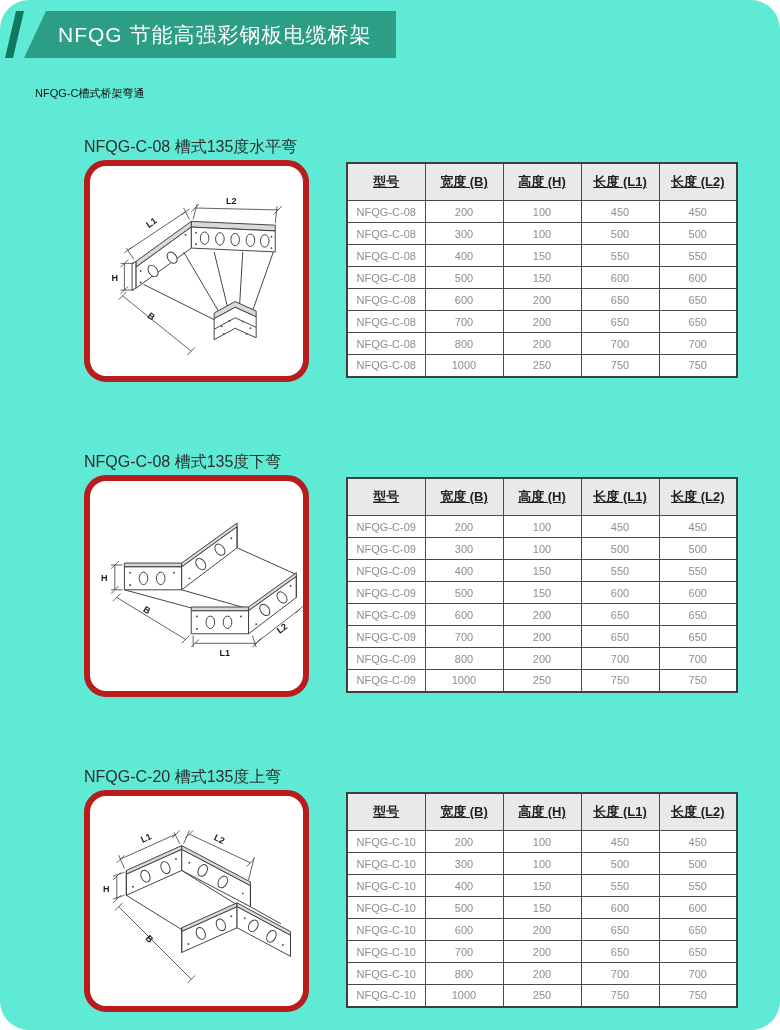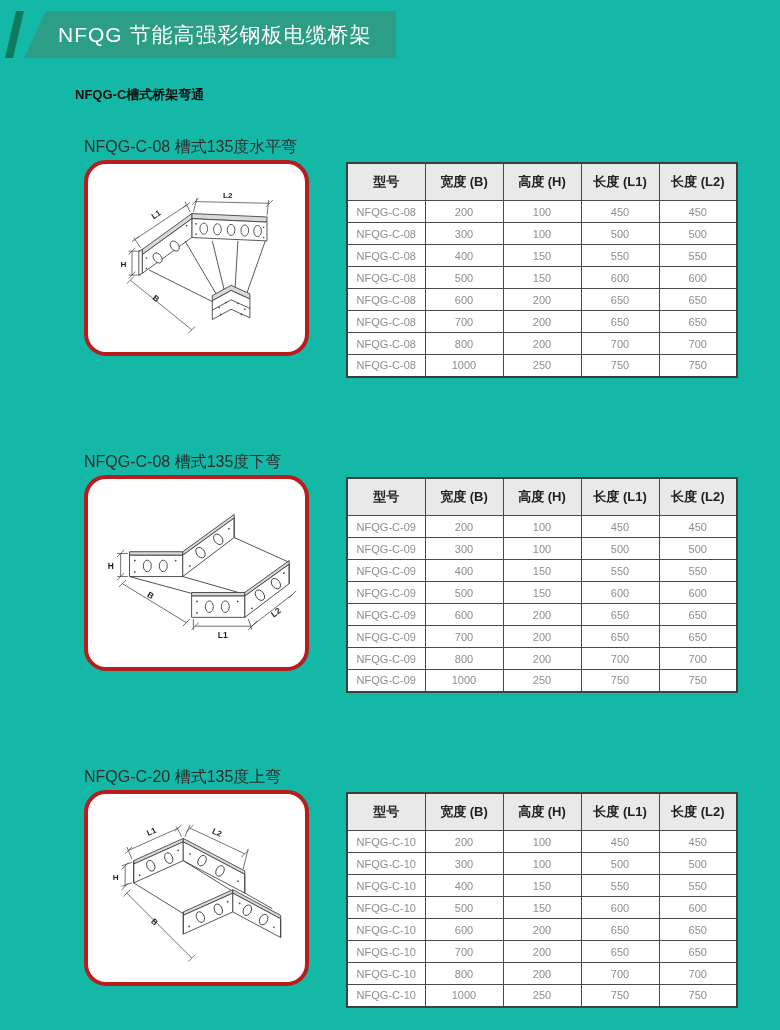--- a/index.html
+++ b/index.html
@@ -1,46 +1,46 @@
 <!DOCTYPE html>
 <html><head>
 <meta charset="utf-8">
 <style>
   * { margin:0; padding:0; box-sizing:border-box; }
   html,body { background:#fff; }
   .page {
-    position:relative; width:780px; height:1030px; background:#14b8a6;
-    font-family:"Liberation Sans", sans-serif; overflow:hidden;
+    position:relative; width:780px; height:1030px; background:#5eead4;
+    font-family:"Liberation Sans", sans-serif; overflow:hidden;border-radius:29px;
   }
   .banner-svg { position:absolute; left:0; top:0; }
   .banner-title-text { font-family:"Liberation Sans", sans-serif; font-size:21px; letter-spacing:1px; }
   .page-title {
     position:absolute; left:35px; top:86px;
-    font-size:13px; font-weight:bold; color:#101010;margin-left:40px;
+    font-size:11px; font-weight:normal; color:#101010;
   }
   .product { position:absolute; left:0; width:780px; height:300px; }
   .product-label {
     position:absolute; left:84px; top:0;
     font-size:16px; color:#2e2e2e;
   }
   .drawing-box {
-    position:absolute; left:84px; top:23px; width:225px; height:196px;
-    border:4px solid #b91c1c; border-radius:22px; background:#fff;
+    position:absolute; left:84px; top:23px; width:225px; height:222px;
+    border:6px solid #b91c1c; border-radius:22px; background:#fff;
   }
   .drawing-box svg { width:100%; height:100%; display:block; }
 
   table.spec {
     position:absolute; left:346px; top:25px; width:392px;
     border-collapse:collapse; table-layout:fixed;
     border:2px solid #3f3f3f;
   }
   table.spec th {
     background:#e9e9e9; border:1px solid #4a4a4a;
     font-size:13px; font-weight:bold; color:#1f1f1f;
-    height:27px; text-align:center; padding:9px;
+    height:27px; text-align:center; padding:9px;text-decoration:underline;
   }
   table.spec td {
     border:1px solid #4a4a4a; background:#fff;
     font-size:11px; color:#8d8d8d;
     height:22px; text-align:center; padding:0;
   }
 
   
   .wall   { fill:#ffffff; stroke:#3c3c3c; stroke-width:1; }
   .flange { fill:#d9d9d9; stroke:#3c3c3c; stroke-width:1; }

